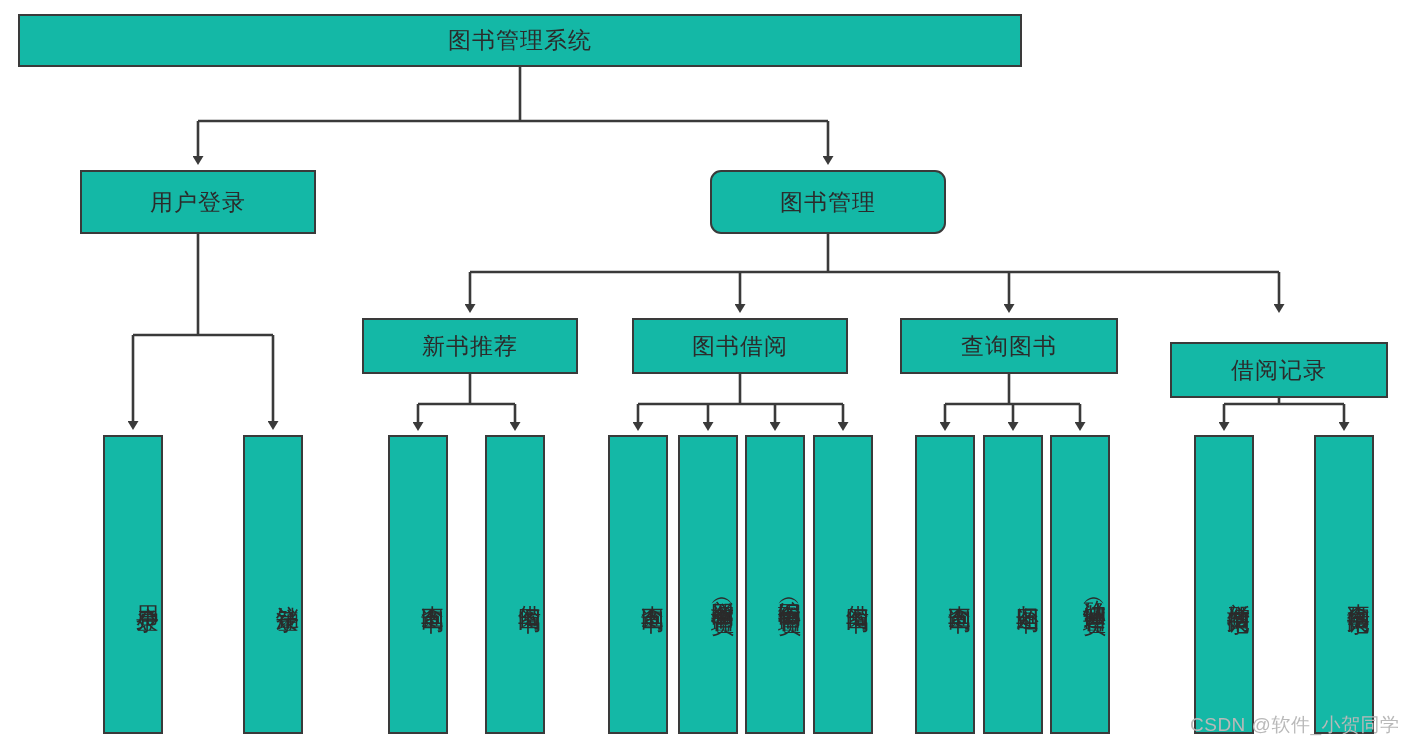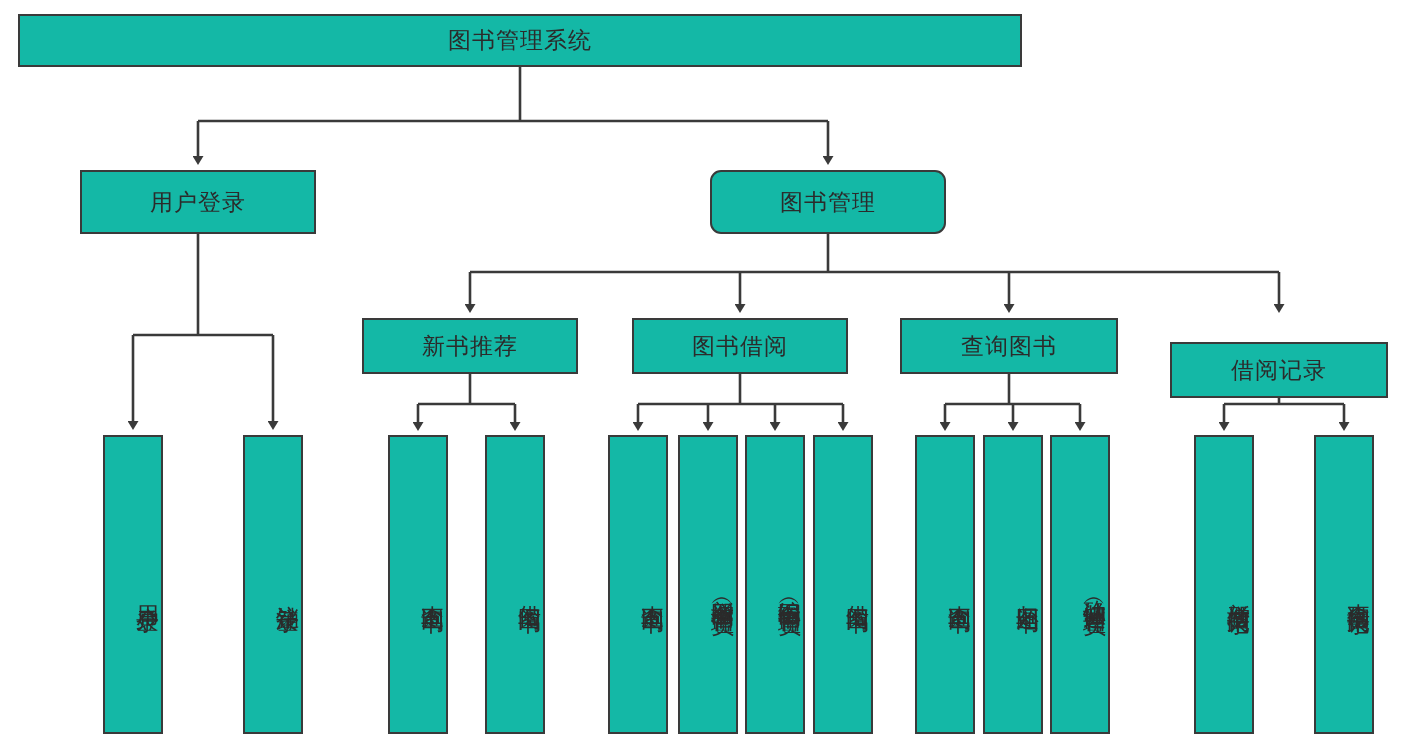--- a/index.html
+++ b/index.html
@@ -179,13 +179,14 @@
         <span class="label">确认归还（管理员）</span>
       </div>
       <div class="node vertical" style="left: 1194px; top: 435px; width: 60px; height: 299px;">
         <span class="label">新增借阅记录</span>
       </div>
       <div class="node vertical" style="left: 1314px; top: 435px; width: 60px; height: 299px;">
         <span class="label">查询借阅记录</span>
       </div>
     </div>
 
+  <div id="watermark">CSDN @软件_小贺同学</div>
 </div>
 
 </body></html>

